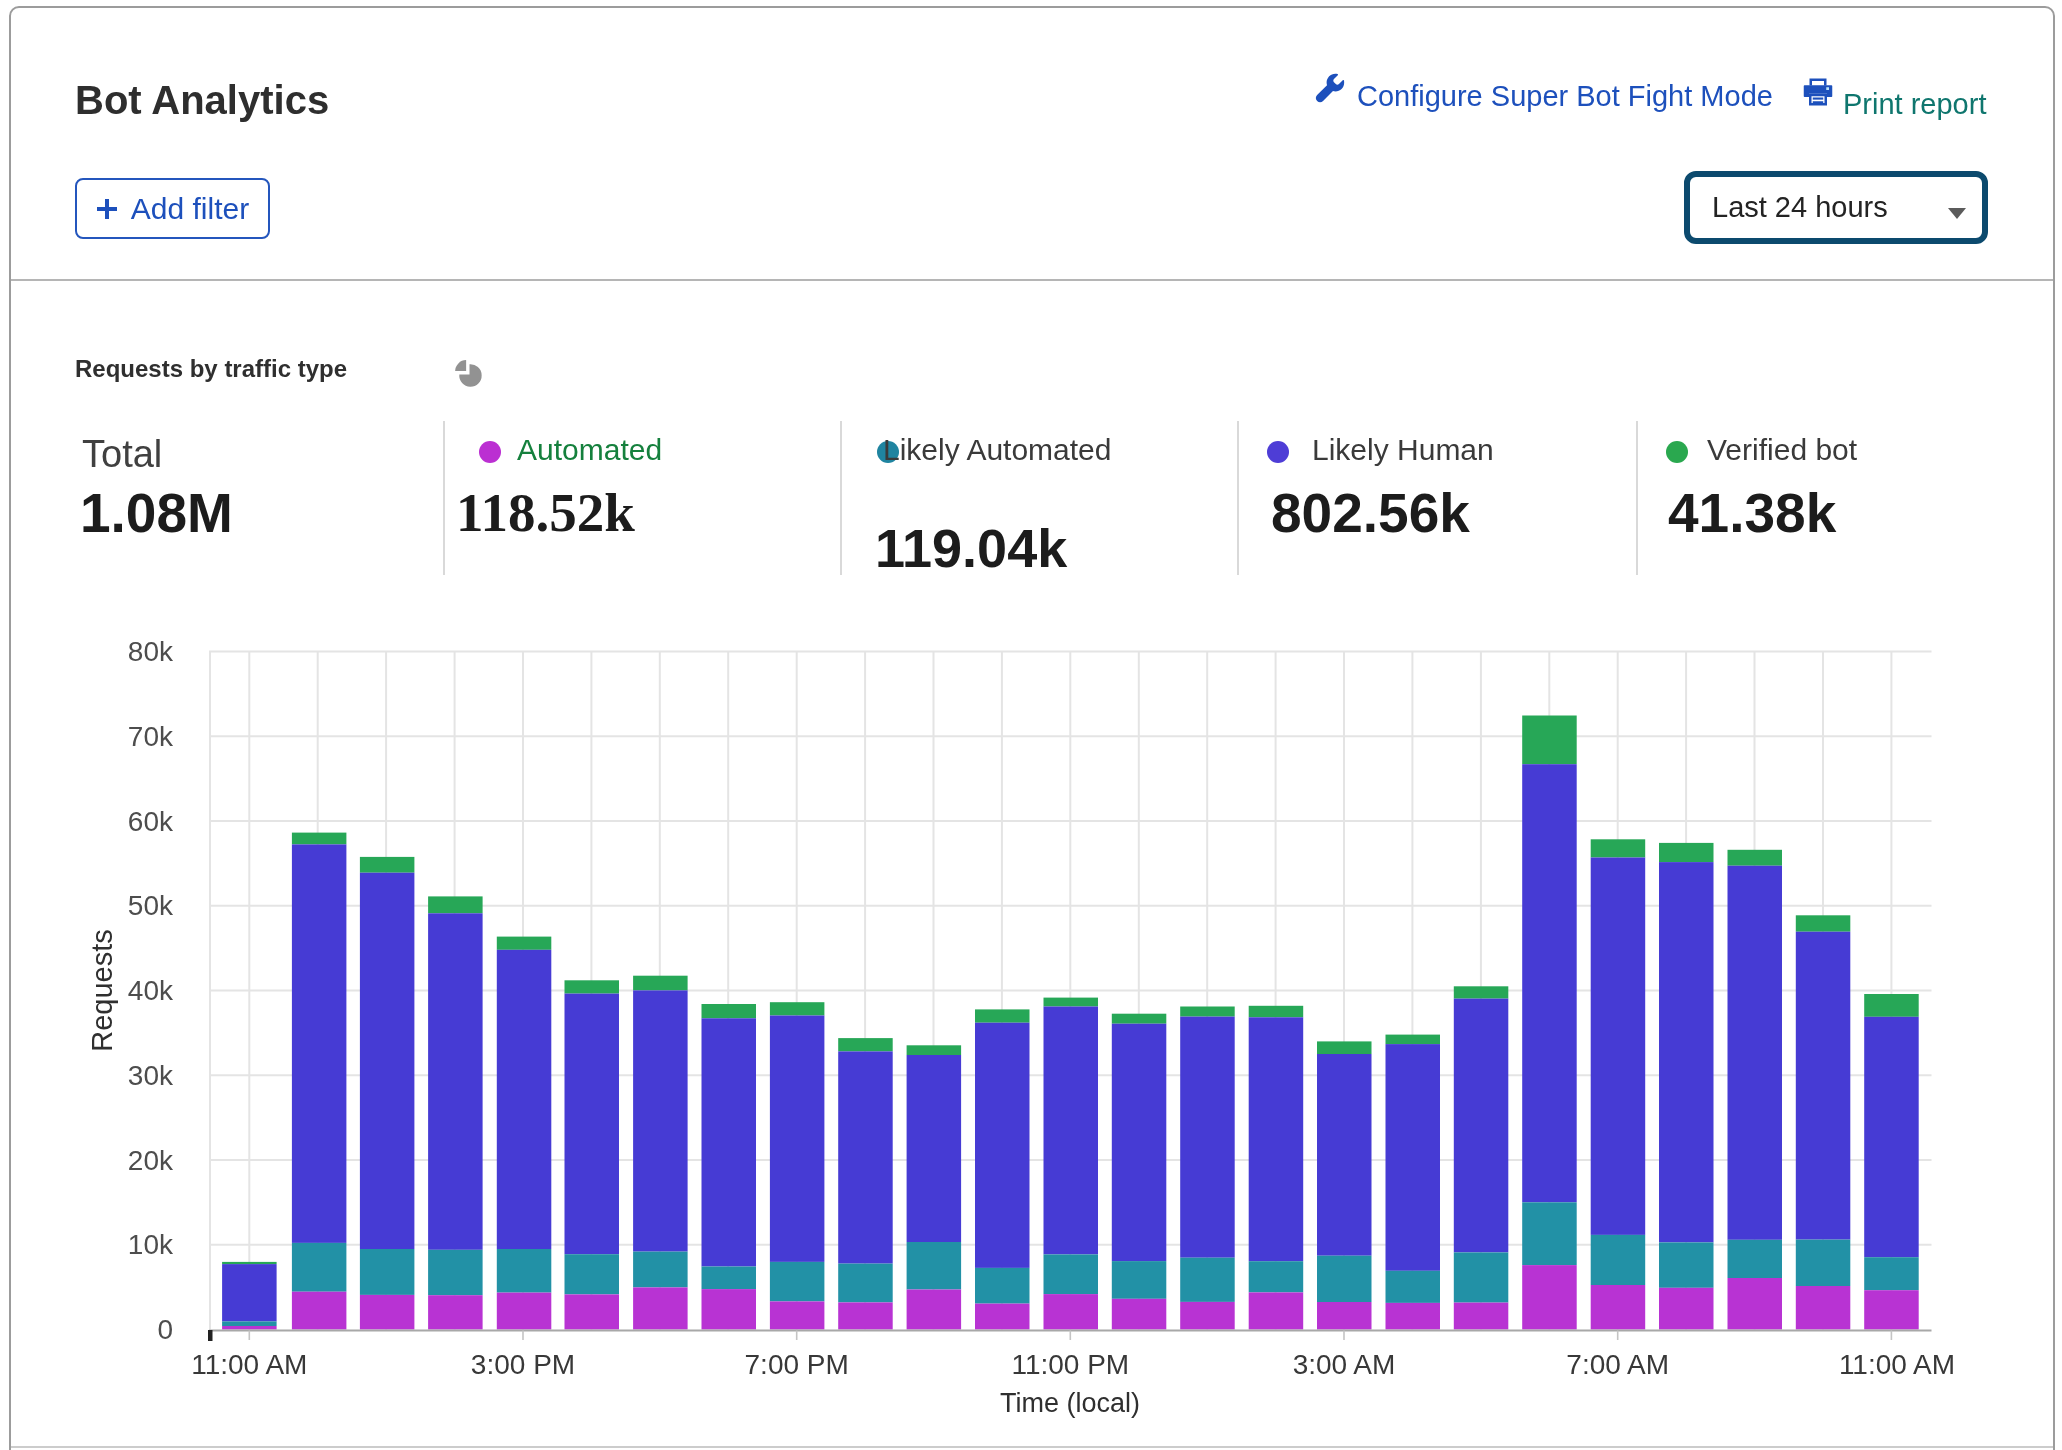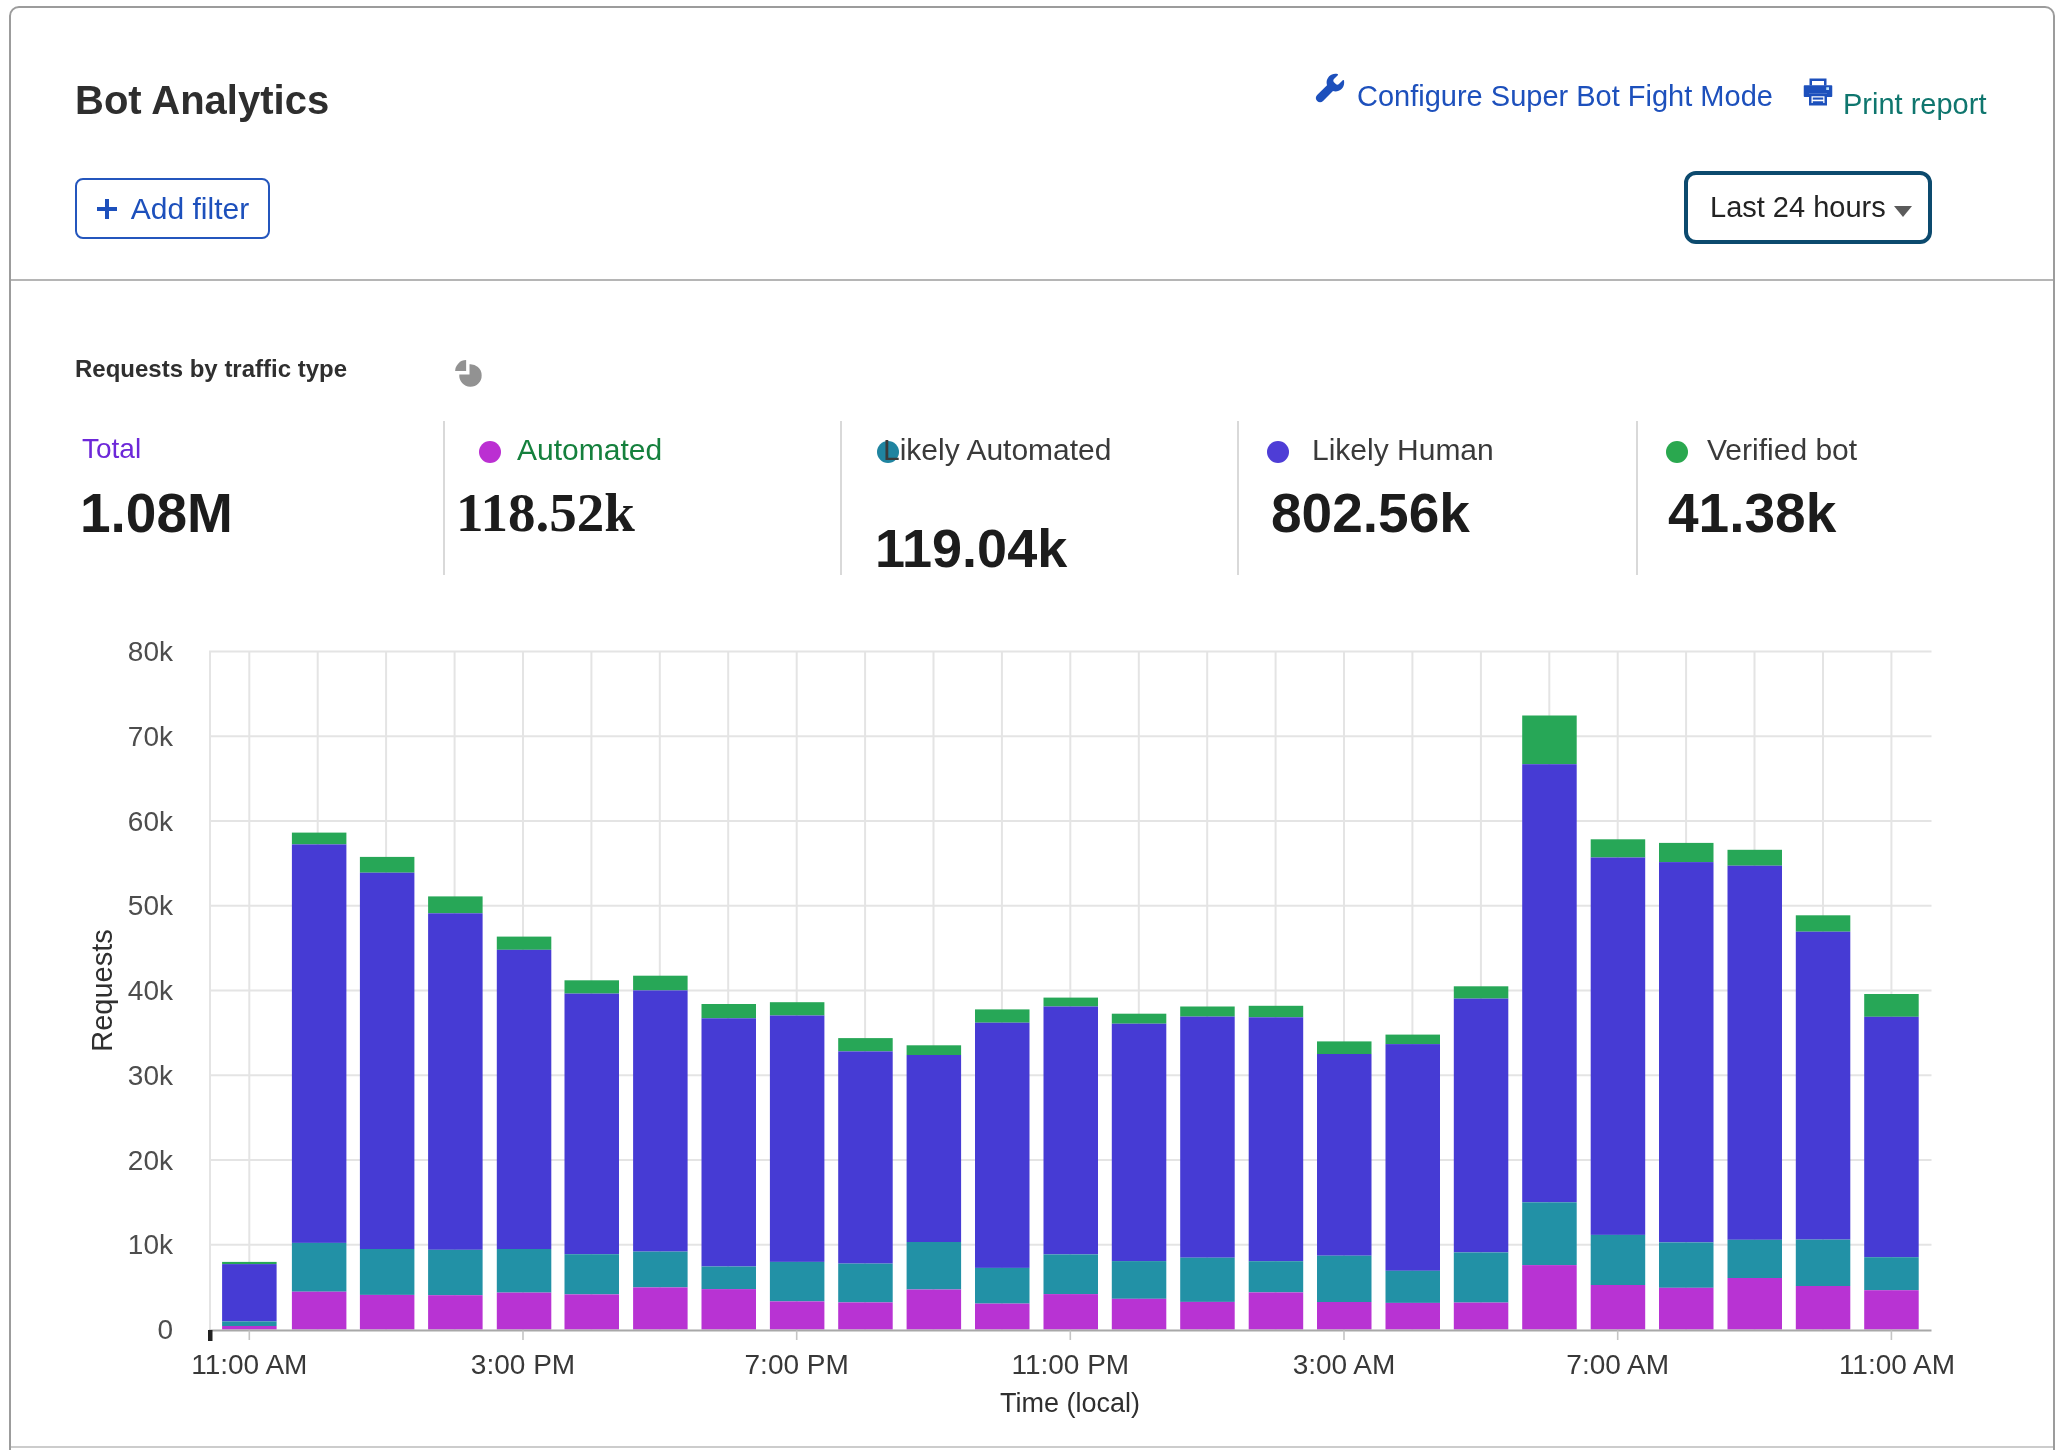--- a/index.html
+++ b/index.html
@@ -32,37 +32,37 @@
   </svg>
 <div class="abs" style="left:1843px;top:88px;font-size:29px;color:#0f766e;">Print report</div>
 
 <div class="abs" style="left:75px;top:178px;width:195px;height:61px;border:2px solid #2456bd;border-radius:8px;display:flex;align-items:center;justify-content:center;color:#1d50bc;">
   <svg width="22" height="22" viewBox="0 0 22 22" style="margin-right:13px;">
       <path d="M11 1v20M1 11h20" stroke="#1d50bc" stroke-width="4"></path>
     </svg>
     <span style="font-size:30px;">Add filter</span>
 </div>
 
-<div class="abs" style="left:1684px;top:171px;width:248px;height:73px;border:4px solid #0c4a6e;border-radius:12px;display:flex;align-items:center;color:#232323;">
+<div class="abs" style="left:1684px;top:171px;width:304px;height:73px;border:6px solid #0c4a6e;border-radius:12px;display:flex;align-items:center;color:#232323;">
   <span style="font-size:29px;margin-left:22px;">Last 24 hours</span>
   <span style="position:absolute;right:16px;top:31px;width:0;height:0;border-left:9px solid transparent;border-right:9px solid transparent;border-top:11px solid #5b5b5b;"></span>
 </div>
 
 <div class="abs" style="left:75px;top:355px;font-size:24px;font-weight:700;color:#2f2f2f;">Requests by traffic type</div>
 <svg class="abs" style="left:454px;top:359px" width="28" height="28" viewBox="0 0 28 28">
     <path fill="#929292" d="M12.1 1.1 A11.2 11.2 0 0 0 1.1 12.1 L12.1 12.1 Z"></path>
     <path fill="#929292" d="M15.5 5.3 A11.2 11.2 0 1 1 5.3 15.5 L15.5 15.5 Z"></path>
   </svg>
 
 <div class="abs" style="left:443px;top:421px;width:2px;height:154px;background:#d9d9d9;"></div>
 <div class="abs" style="left:840px;top:421px;width:2px;height:154px;background:#d9d9d9;"></div>
 <div class="abs" style="left:1237px;top:421px;width:2px;height:154px;background:#d9d9d9;"></div>
 <div class="abs" style="left:1636px;top:421px;width:2px;height:154px;background:#d9d9d9;"></div>
 
-<div class="abs" style="left:82px;top:433px;font-size:28px;color:#6d28d9;">Total</div>
+<div class="abs" style="left:82px;top:433px;font-size:38px;color:#404040;">Total</div>
 <div class="abs" style="left:80px;top:481px;font-size:55px;font-weight:700;color:#1c1c1c;">1.08M</div>
 
 <div class="abs" style="left:479px;top:441px;width:22px;height:22px;border-radius:50%;background:#bb2fd2;"></div>
 <div class="abs" style="left:517px;top:433px;font-size:30px;color:#15803d;">Automated</div>
 <div class="abs" style="left:456px;top:481px;font-size:55px;font-weight:700;color:#1c1c1c;font-family:Liberation Serif, serif;">118.52k</div>
 
 <div class="abs" style="left:877px;top:441px;width:22px;height:22px;border-radius:50%;background:#1f84a0;"></div>
 <div class="abs" style="left:883px;top:433px;font-size:30px;color:#3a3a3a;">Likely Automated</div>
 <div class="abs" style="left:875px;top:481px;font-size:54px;font-weight:700;color:#1c1c1c;margin-top:36px;">119.04k</div>
 

